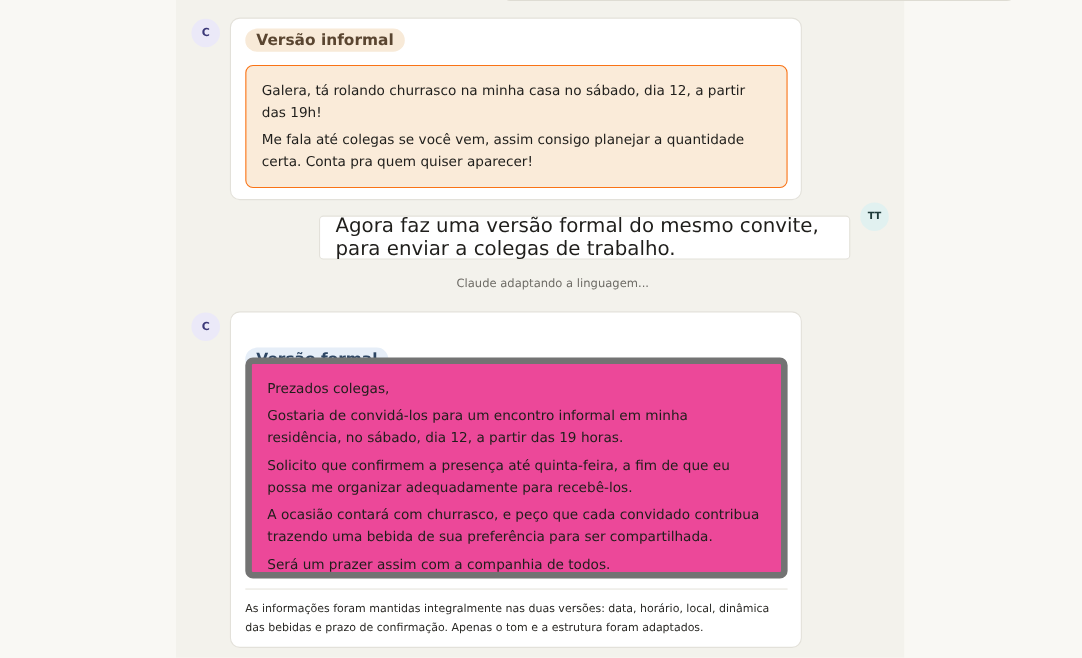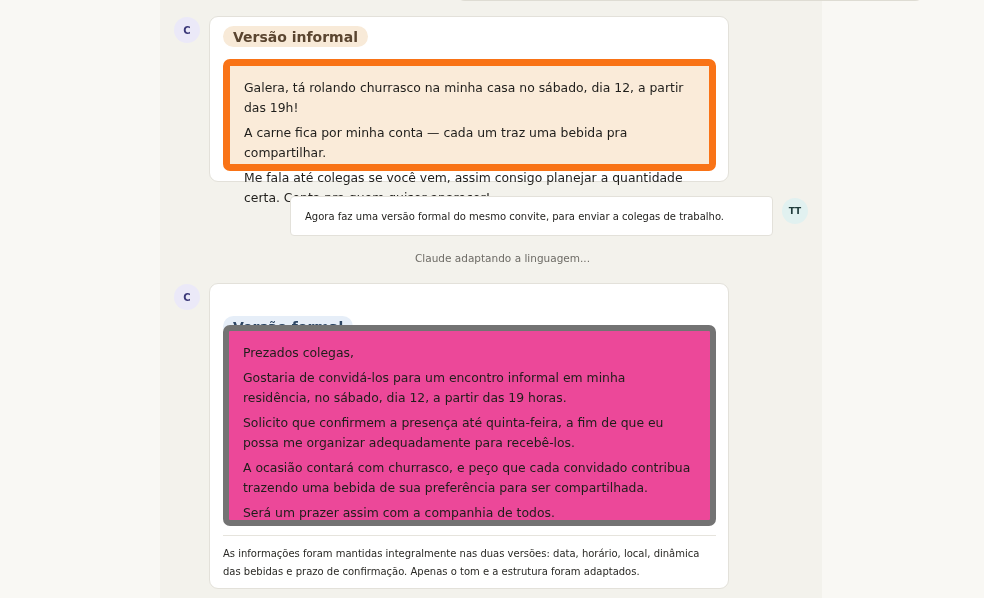--- a/index.html
+++ b/index.html
@@ -35,27 +35,27 @@
       position: absolute; height: 21px; padding: 0 10px; border-radius: 11px;
       font-size: 14px; font-weight: bold; display: flex; align-items: center;
     }
     .badge.informal { background: #f8ead8; color: #5a4530; }
     .badge.formal { background: #e6eef8; color: #2d4664; }
 
     .msg-box {
       position: absolute; border-radius: 7px; padding: 12px 14px 0 14px;
       font-size: 12.4px; line-height: 20px;
     }
-    .msg-box.informal { background: #faebd9; border: 7px solid #f97316; }
+    .msg-box.informal { background: #faebd9; border: 1px solid #f97316; }
     .msg-box.formal { background: #ec4899; border: 6px solid #737373; }
     .msg-box p { margin-bottom: 5px; }
 
     .user-bubble {
       position: absolute; background: #ffffff; border: 1px solid #e3e1da;
-      border-radius: 4px; font-size: 10px;
+      border-radius: 4px; font-size: 18px;
       display: flex; align-items: center; padding: 0 14px;
     }
     .status-text {
       position: absolute; font-size: 10.5px; color: #6e6c66;
     }
     .divider {
       position: absolute; height: 1px; background: #e6e4dd;
     }
     .summary {
       position: absolute; font-size: 10px; line-height: 18px; color: #2a2925;
@@ -71,29 +71,28 @@
 
     <div class="avatar claude" style="left:14px; top:17px;">
       <span>C</span>
     </div>
     <div class="card" style="left:49px; top:16px; width:520px; height:166px;">
       <div class="badge informal" style="left:13px; top:9px;">
         <span>Versão informal</span>
       </div>
       <div class="msg-box informal" style="left:13px; top:42px; width:493px; height:112px;">
         <p>Galera, tá rolando churrasco na minha casa no sábado, dia 12, a partir das 19h!</p>
-        <p>A carne fica por minha conta — cada um traz uma bebida pra compartilhar.</p>
         <p>Me fala até colegas se você vem, assim consigo planejar a quantidade certa. Conta pra quem quiser aparecer!</p>
       </div>
     </div>
 
     <div class="user-bubble" style="left:130px; top:196px; width:483px; height:40px;">
       <span>Agora faz uma versão formal do mesmo convite, para enviar a colegas de trabalho.</span>
     </div>
-    <div class="avatar user" style="left:622px; top:198px;">
+    <div class="avatar user" style="left:622px; top:184px;">
       <span>TT</span>
     </div>
 
     <div class="status-text" style="left:255px; top:252px;">
       <span>Claude adaptando a linguagem...</span>
     </div>
 
     <div class="avatar claude" style="left:14px; top:284px;">
       <span>C</span>
     </div>

